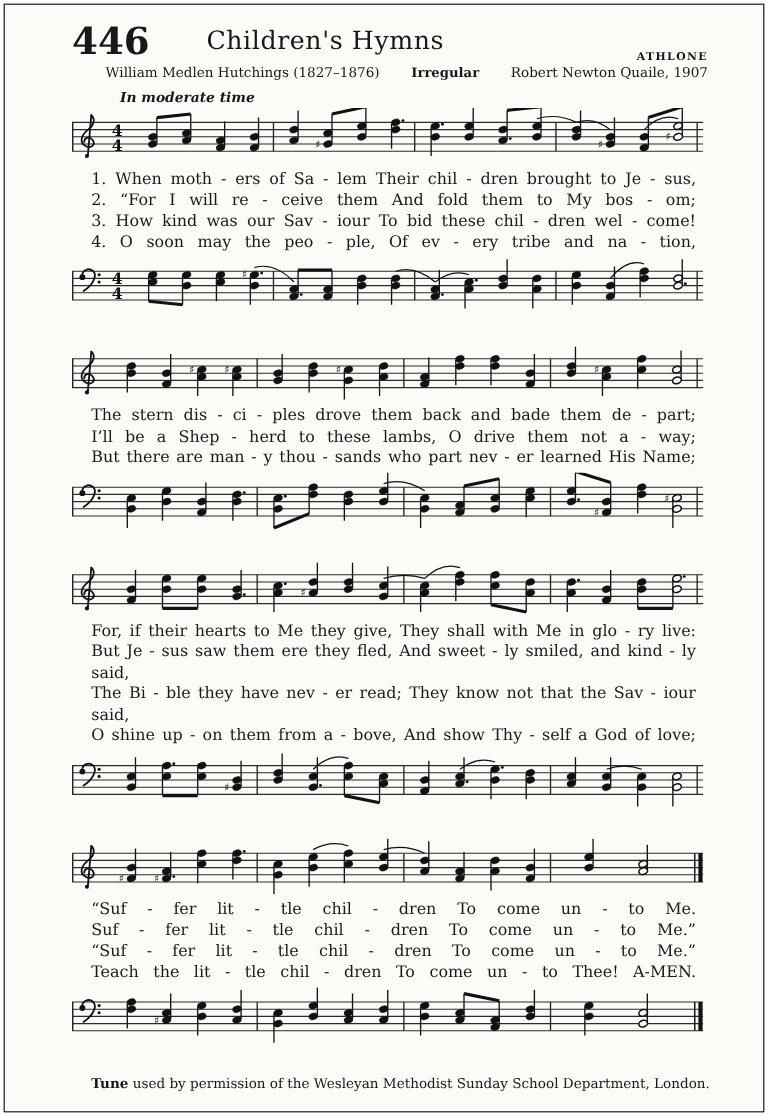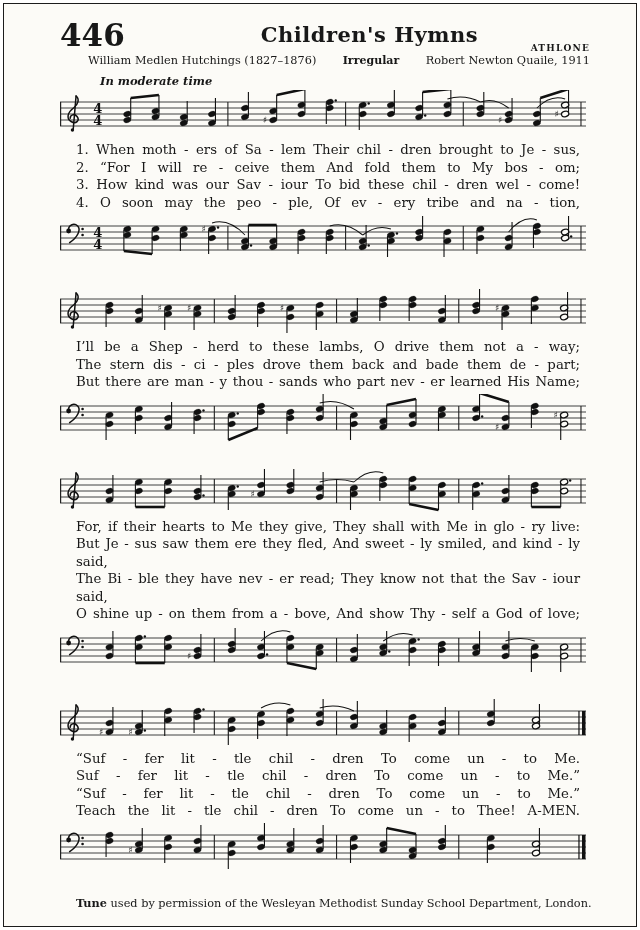--- a/index.html
+++ b/index.html
@@ -4,21 +4,21 @@
 <style>
   html,body{margin:0;padding:0;background:#ffffff;}
   .page{
     width:634px;height:924px;margin:3px;box-sizing:border-box;
     border:1.5px solid #1c1c1c;background:#fcfbf7;color:#181818;
     font-family:"DejaVu Serif", serif;
     padding:10px 0 0;position:relative;overflow:hidden;
   }
   .header-row{display:flex;align-items:flex-start;padding:4px 46px 0 56px;}
   .hymn-number{font-size:31px;font-weight:bold;width:112px;line-height:34px;}
-  .section-title{flex:1;text-align:right;font-size:21px;font-weight:bold;letter-spacing:.5px;margin-top:4px;}
+  .section-title{flex:1;text-align:left;font-size:21px;font-weight:normal;letter-spacing:.5px;margin-top:4px;}
   .tune-name{width:112px;text-align:right;font-size:9px;font-weight:bold;letter-spacing:1.2px;align-self:flex-end;margin-bottom:-1px;}
   .attrib-row{display:flex;justify-content:space-between;align-items:center;
     padding:0 46px 0 84px;font-size:11.3px;margin-top:2px;}
   .meter{font-size:11px;font-weight:bold;}
   .tempo{font-style:italic;font-weight:bold;font-size:11.5px;padding-left:96px;margin:7px 0 2px;}
   .music{padding:0 50px 0 56px;}
   .system{margin-bottom:25px;}
   svg.staff{display:block;width:100%;height:48px;}
   .lyrics{padding:3px 6px 3px 16px;}
   .lyric-line{font-size:13.3px;line-height:17.5px;text-align:justify;text-align-last:justify;}
@@ -32,21 +32,21 @@
 
   <div class="header-row">
     <div class="hymn-number">446</div>
     <div class="section-title">Children's Hymns</div>
     <div class="tune-name">ATHLONE</div>
   </div>
 
   <div class="attrib-row">
     <div class="author">William Medlen Hutchings (1827–1876)</div>
     <div class="meter">Irregular</div>
-    <div class="composer">Robert Newton Quaile, 1911</div>
+    <div class="composer">Robert Newton Quaile, 1907</div>
   </div>
 
   <div class="tempo">In moderate time</div>
 
   <div class="music">
 
     <div class="system">
       <svg class="staff" viewBox="0 0 524 48" preserveAspectRatio="none">
           <line x1="0" y1="12" x2="524" y2="12" stroke="#2a2a2a" stroke-width="0.9"></line>
           <line x1="0" y1="18" x2="524" y2="18" stroke="#2a2a2a" stroke-width="0.9"></line>
@@ -273,22 +273,22 @@
           <line x1="440.375" y1="22" x2="440.375" y2="43" stroke="#111" stroke-width="1.1"></line>
           <text x="433.275" y="24" font-size="9" fill="#111" font-family="DejaVu Sans, sans-serif">♯</text>
           <ellipse cx="472.995" cy="12" rx="3.7" ry="2.7" fill="#111" stroke="#111" stroke-width="0.4" transform="rotate(-18 472.995 12)"></ellipse>
           <ellipse cx="472.995" cy="21" rx="3.7" ry="2.7" fill="#111" stroke="#111" stroke-width="0.4" transform="rotate(-18 472.995 21)"></ellipse>
           <line x1="469.595" y1="13" x2="469.595" y2="37" stroke="#111" stroke-width="1.1"></line>
           <ellipse cx="502.21500000000003" cy="30" rx="3.7" ry="2.7" fill="#fcfbf7" stroke="#111" stroke-width="1.3" transform="rotate(-18 502.21500000000003 30)"></ellipse>
           <ellipse cx="502.21500000000003" cy="21" rx="3.7" ry="2.7" fill="#fcfbf7" stroke="#111" stroke-width="1.3" transform="rotate(-18 502.21500000000003 21)"></ellipse>
           <line x1="505.615" y1="29" x2="505.615" y2="5" stroke="#111" stroke-width="1.1"></line>
         </svg>
       <div class="lyrics">
+        <div class="lyric-line">The stern dis - ci - ples drove them back and bade them de - part;</div>
         <div class="lyric-line">I’ll be a Shep - herd to these lambs, O drive them not a - way;</div>
-        <div class="lyric-line">The stern dis - ci - ples drove them back and bade them de - part;</div>
         <div class="lyric-line">But there are man - y thou - sands who part nev - er learned His Name;</div>
       </div>
       <svg class="staff" viewBox="0 0 524 48" preserveAspectRatio="none">
           <line x1="0" y1="12" x2="524" y2="12" stroke="#2a2a2a" stroke-width="0.9"></line>
           <line x1="0" y1="18" x2="524" y2="18" stroke="#2a2a2a" stroke-width="0.9"></line>
           <line x1="0" y1="24" x2="524" y2="24" stroke="#2a2a2a" stroke-width="0.9"></line>
           <line x1="0" y1="30" x2="524" y2="30" stroke="#2a2a2a" stroke-width="0.9"></line>
           <line x1="0" y1="36" x2="524" y2="36" stroke="#2a2a2a" stroke-width="0.9"></line>
           <line x1="0.6" y1="12" x2="0.6" y2="36" stroke="#222" stroke-width="1.2"></line>
           <circle cx="8.6" cy="17" r="2.4" fill="#111"></circle>

